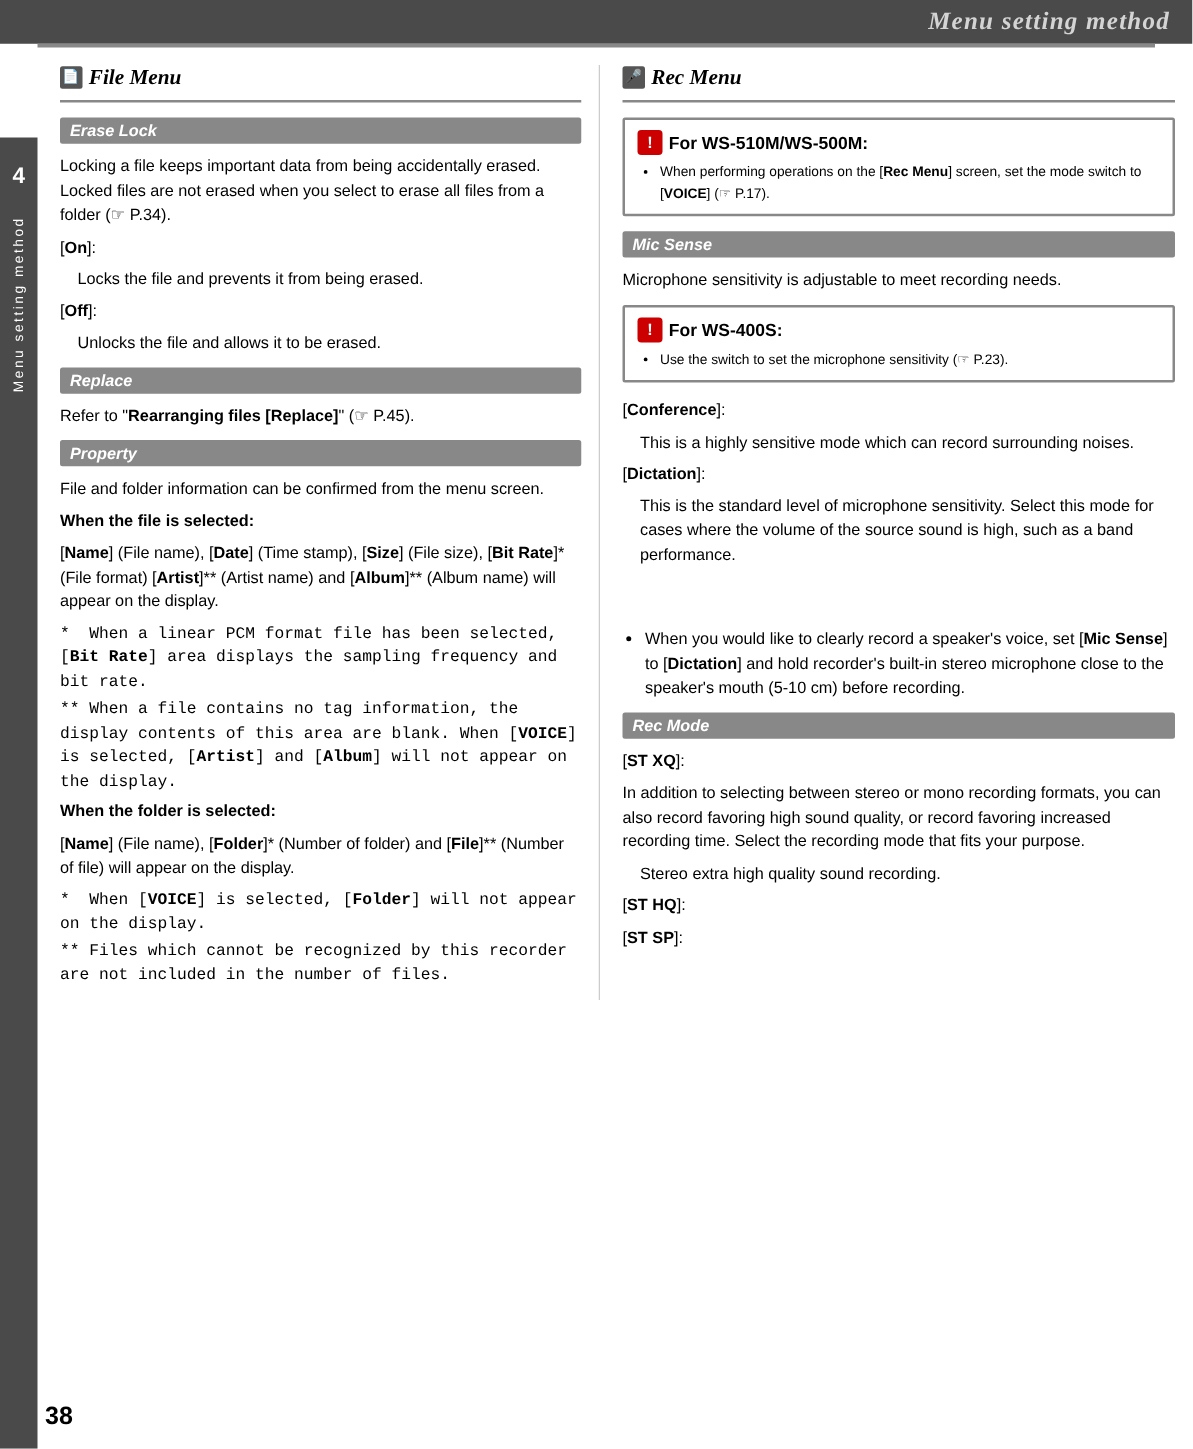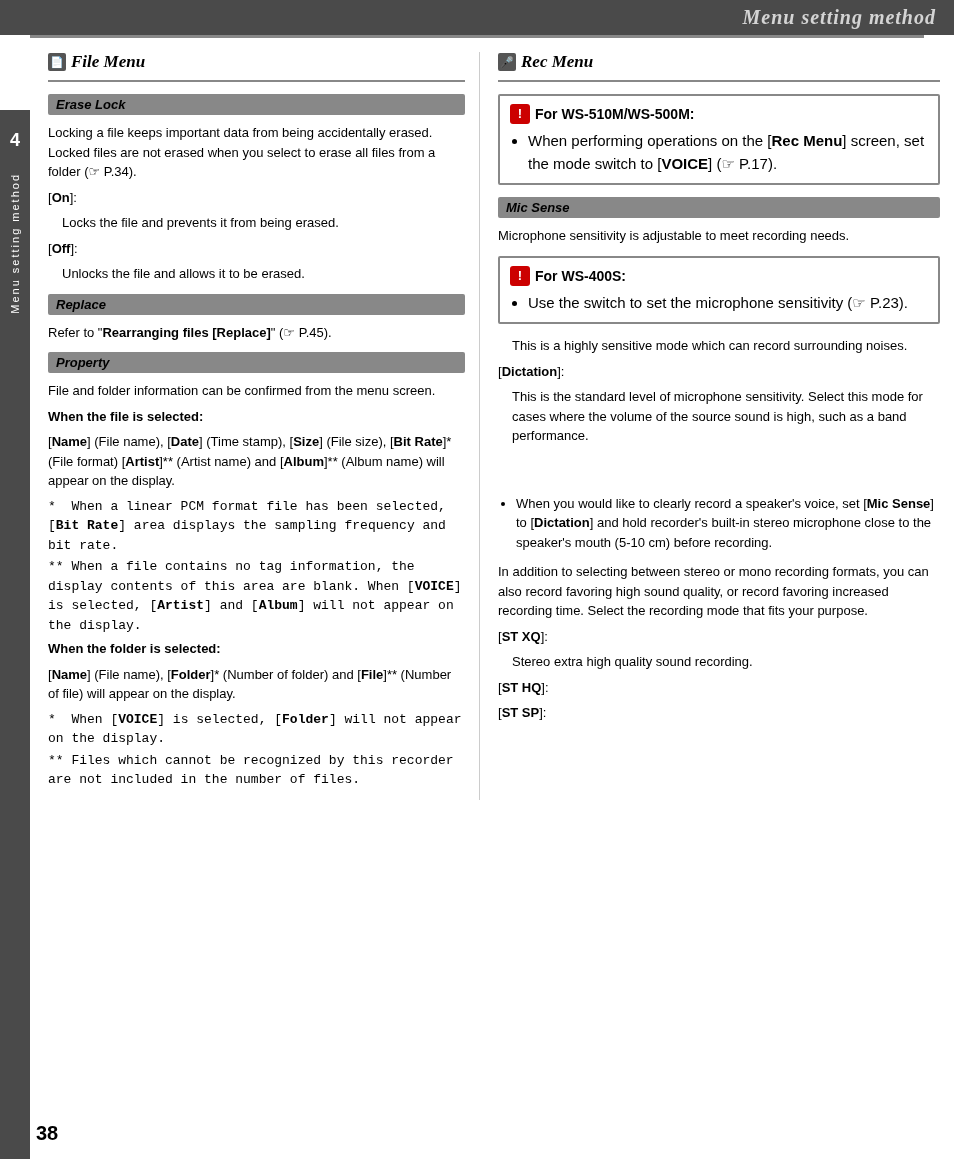--- a/index.html
+++ b/index.html
@@ -102,21 +102,21 @@
     }
     .section-divider {
       height: 2px;
       background: #888;
       margin-bottom: 12px;
     }
 
     
     .sub-header {
       background: #888;
-      color: #000000;
+      color: #ffffff;
       font-style: italic;
       font-weight: bold;
       padding: 3px 8px;
       margin-bottom: 8px;
       font-size: 13px;
       border-radius: 2px;
     }
 
     
     .notice-box {
@@ -144,21 +144,21 @@
       font-style: normal;
       text-align: center;
       line-height: 20px;
       border-radius: 3px;
     }
     .notice-box ul {
       list-style: disc;
       margin-left: 18px;
     }
     .notice-box ul li {
-      font-size: 15px;
+      font-size: 11px;
       line-height: 1.5;
     }
 
     
     p { margin-bottom: 6px; line-height: 1.5; }
     .indent { padding-left: 14px; }
     .bold { font-weight: bold; }
 
     
     .text-block { margin-bottom: 10px; }
@@ -285,31 +285,35 @@
       <div class="notice-box-title">
         <span class="notice-icon">!</span>
         <span>For WS-400S:</span>
       </div>
       <ul>
         <li>Use the switch to set the microphone sensitivity (☞ P.23).</li>
       </ul>
     </div>
 
     <div class="text-block">
+      <p>[<span class="bold">Conference</span>]:</p>
       <p class="indent">This is a highly sensitive mode which can record surrounding noises.</p>
       <p>[<span class="bold">Dictation</span>]:</p>
       <p class="indent">This is the standard level of microphone sensitivity. Select this mode for cases where the volume of the source sound is high, such as a band performance.</p>
       <ul class="bullet-list">
         <li>When you would like to clearly record a speaker's voice, set [<span class="bold">Mic Sense</span>] to [<span class="bold">Dictation</span>] and hold recorder's built-in stereo microphone close to the speaker's mouth (5-10 cm) before recording.</li>
       </ul>
     </div>
 
-    <div class="text-block">
+    <div class="sub-header">
+      <span>Rec Mode</span>
+    </div>
+    <div class="text-block">
+      <p>[<span class="bold">ST XQ</span>]:</p>
       <p>In addition to selecting between stereo or mono recording formats, you can also record favoring high sound quality, or record favoring increased recording time. Select the recording mode that fits your purpose.</p>
-      <p>[<span class="bold">ST XQ</span>]:</p>
       <p class="indent">Stereo extra high quality sound recording.</p>
       <p>[<span class="bold">ST HQ</span>]:</p>
       <p>[<span class="bold">ST SP</span>]:</p>
     </div>
 
   </div>
 
 </div>
 
 <div class="page-number">38</div>

